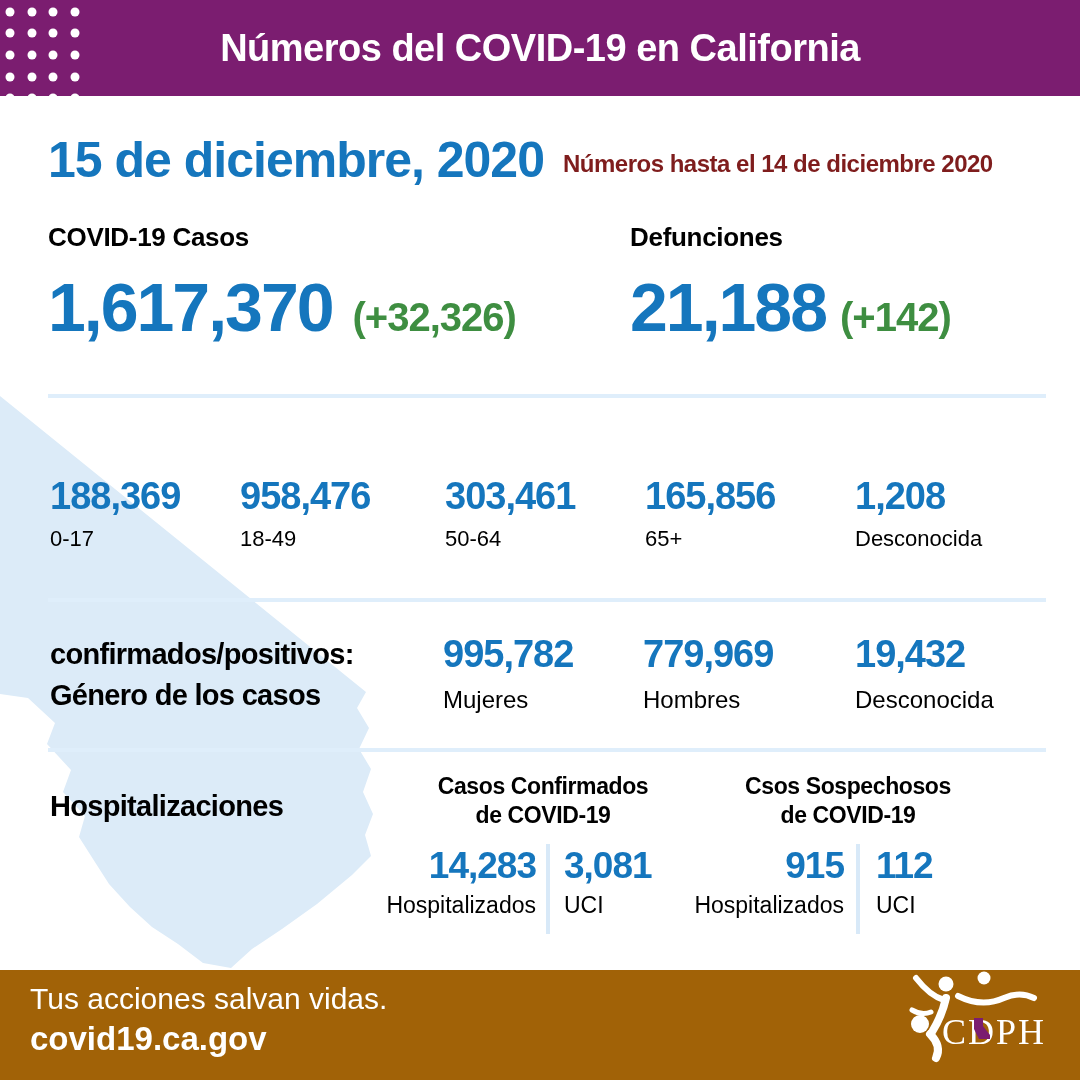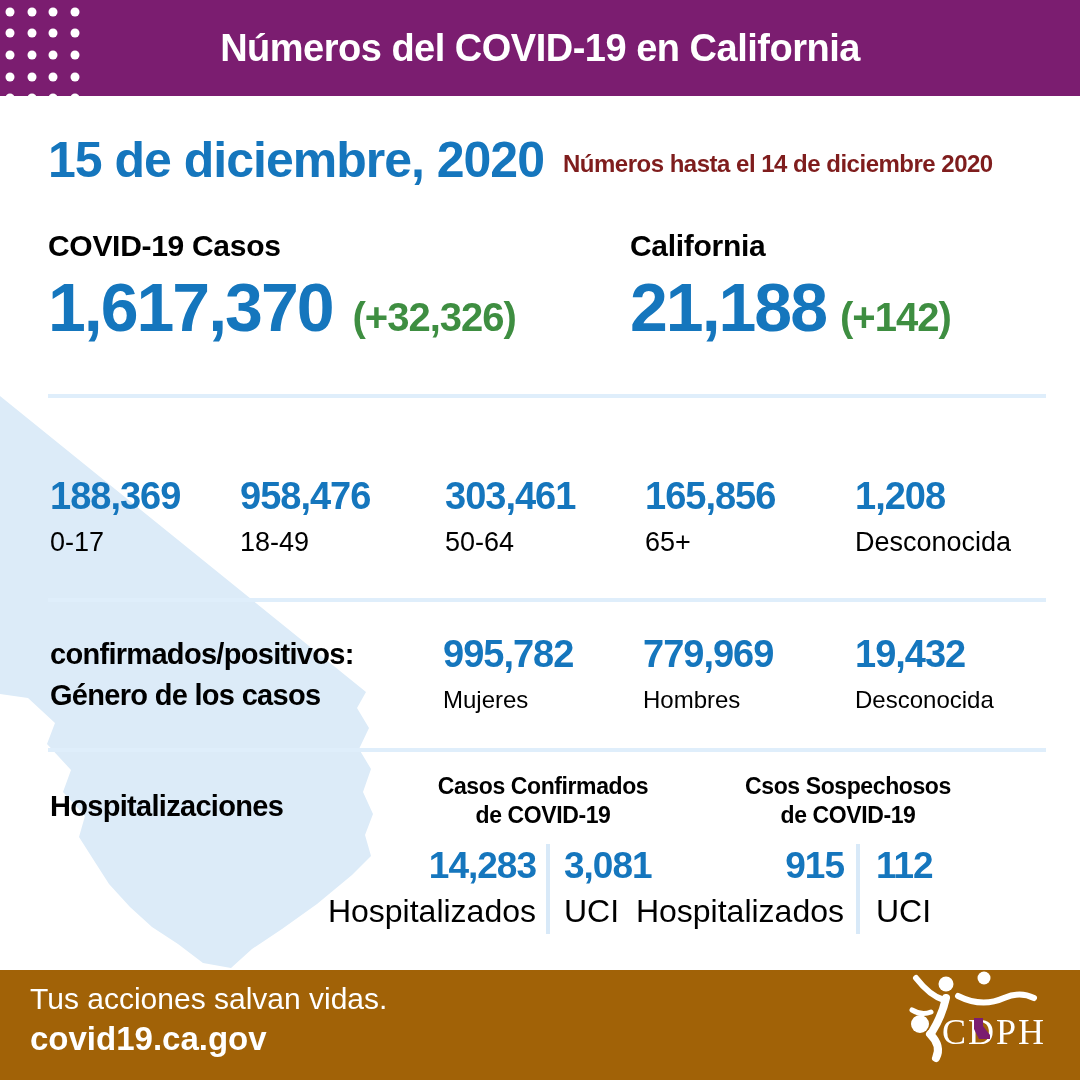--- a/index.html
+++ b/index.html
@@ -26,21 +26,21 @@
   
   .date{
     position:absolute;left:48px;top:132px;
     color:#1576bd;font-size:50px;font-weight:700;letter-spacing:-1px;line-height:1.15;
   }
   .date-note{
     position:absolute;left:563px;top:150px;
     color:#7f1d1d;font-size:24px;font-weight:700;letter-spacing:-0.5px;
   }
   
-  .total-label{position:absolute;top:229px;color:#000;font-size:30px;font-weight:700;letter-spacing:-0.3px;}
+  .total-label{position:absolute;top:222px;color:#000;font-size:26px;font-weight:700;letter-spacing:-0.3px;}
   .total-label.cases{left:48px;}
   .total-label.deaths{left:630px;}
   .total-row{position:absolute;top:272px;display:flex;align-items:baseline;}
   .total-row.cases{left:48px;gap:20px;}
   .total-row.deaths{left:630px;gap:14px;}
   .total-value{color:#1576bd;font-size:68px;font-weight:700;letter-spacing:-2px;line-height:1.05;}
   .total-delta{color:#3e8e41;font-size:40px;font-weight:700;letter-spacing:-1px;}
   
   .hdiv{position:absolute;left:48px;width:998px;height:4px;background:#dfeefb;}
   .hdiv.d1{top:394px;}
@@ -53,36 +53,36 @@
   .section-heading{
     position:absolute;color:#000;font-size:29px;font-weight:700;
     letter-spacing:-0.7px;line-height:1.4;
   }
   .ages-heading{left:50px;top:424px;}
   .gender-heading{left:50px;top:634px;}
   .hosp-heading{left:50px;top:786px;}
   
   .stat-col{position:absolute;}
   .stat-value{color:#1576bd;font-size:38px;font-weight:700;letter-spacing:-1px;line-height:1.2;}
-  .stat-label{color:#000;font-size:27px;font-weight:400;margin-top:6px;line-height:1.2;}
+  .stat-label{color:#000;font-size:22px;font-weight:400;margin-top:6px;line-height:1.2;}
   .ages .stat-col{top:474px;}
   .age-0{left:50px;}.age-1{left:240px;}.age-2{left:445px;}.age-3{left:645px;}.age-4{left:855px;}
   .gender .stat-col{top:632px;}
   .gender .stat-label{font-size:24px;margin-top:8px;}
   .gen-0{left:443px;}.gen-1{left:643px;}.gen-2{left:855px;}
   
   .hosp-group-title{
     position:absolute;top:772px;width:270px;text-align:center;
     color:#000;font-size:23px;font-weight:700;letter-spacing:-0.4px;line-height:1.25;
   }
   .hg-title-0{left:408px;}
   .hg-title-1{left:713px;}
   .hosp-col{position:absolute;top:844px;}
   .hosp-col .stat-value{font-size:37px;}
-  .hosp-col .stat-label{font-size:32px;margin-top:4px;}
+  .hosp-col .stat-label{font-size:23px;margin-top:4px;}
   .hosp-col.right{text-align:right;}
   .hc-h0{left:320px;width:216px;}
   .hc-i0{left:564px;}
   .hc-h1{left:630px;width:214px;}
   .hc-i1{left:876px;}
   
   .footer{
     position:absolute;left:0;top:970px;width:1080px;height:110px;
     background:#a16207;color:#ffffff;
   }
@@ -133,21 +133,21 @@
             <circle cx="75" cy="98" r="4.5"></circle>
         </g>
       </svg>
       <div class="header-title">Números del COVID-19 en California</div>
     </div>
 
     <div class="date">15 de diciembre, 2020</div>
     <div class="date-note">Números hasta el 14 de diciembre 2020</div>
 
     <div class="total-label cases">COVID-19 Casos</div>
-    <div class="total-label deaths">California</div>
+    <div class="total-label deaths">Defunciones</div>
 
     <div class="total-row cases">
       <span class="total-value">1,617,370</span>
       <span class="total-delta">(+32,326)</span>
     </div>
     <div class="total-row deaths">
       <span class="total-value">21,188</span>
       <span class="total-delta">(+142)</span>
     </div>
 

